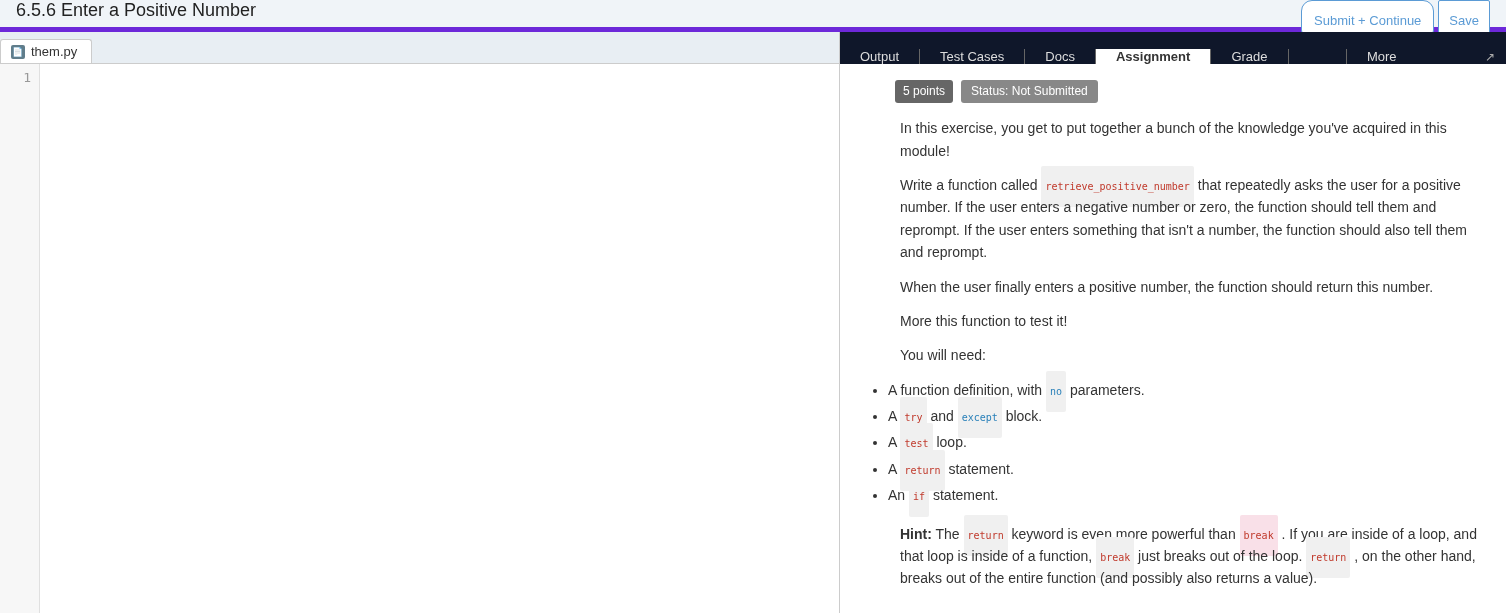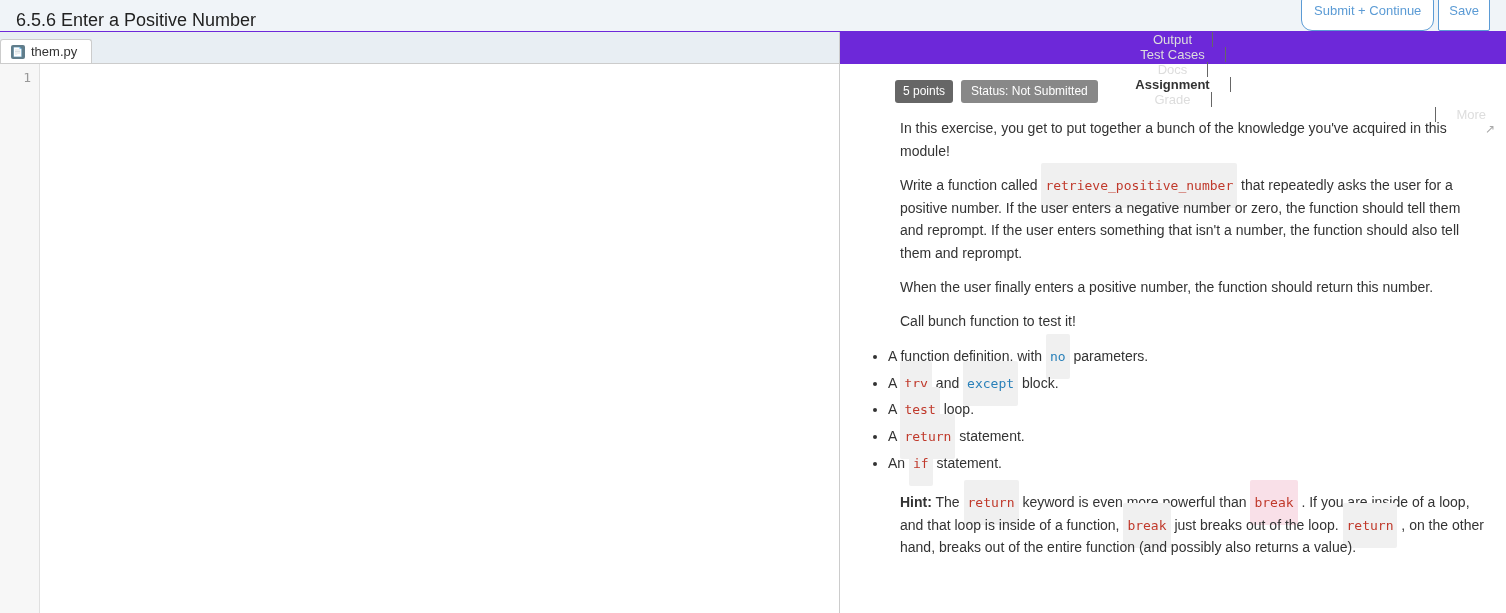--- a/index.html
+++ b/index.html
@@ -1,26 +1,26 @@
 <!DOCTYPE html>
 <html><head>
   <meta charset="utf-8">
   <style>
     * { box-sizing: border-box; margin: 0; padding: 0; }
     body { font-family: Arial, sans-serif; font-size: 14px; color: #333; background: #fff; height: 613px; overflow: hidden; display: flex; flex-direction: column; }
 
     
     .top-bar {
       display: flex;
-      align-items: flex-end;
+      align-items: flex-start;
       justify-content: space-between;
       padding: 0 16px;
       height: 32px;
       background: #f0f4f8;
-      border-bottom: 1px solid #6d28d9;
+      border-bottom: 5px solid #6d28d9;
       flex-shrink: 0;
     }
     .top-bar-title {
       font-size: 18px;
       font-weight: normal;
       color: #222;
     }
     .top-bar-actions {
       display: flex;
       gap: 4px;
@@ -196,45 +196,44 @@
       padding: 2px 10px;
       border-radius: 3px;
       font-size: 12px;
     }
     .assignment-text p {
       margin-bottom: 12px;
       margin-left: 40px;
     }
     .code-inline {
       font-family: monospace;
-      font-size: 13px;
+      font-size: 10px;
       background: #f0f0f0;
       padding: 15px 4px;
       border-radius: 2px;
     }
     .code-red { color: #c0392b; }
     .code-blue { color: #2980b9; }
     ul.assignment-list {
       margin-left: 28px;
       margin-bottom: 16px;
     }
     ul.assignment-list li {
       margin-bottom: 4px;
     }
     .hint-bold {
       font-weight: bold;
     }
 
     .panel-tabs-wrapper {
       display: flex;
-      background: #6d28d9;
+      background: #0f172a;
       height: 32px;
       flex-shrink: 0;
-      align-items: center;
-      flex-direction: column;
+      align-items: flex-end;
     }
   </style>
 </head>
 <body>
 
 <div class="top-bar">
   <span class="top-bar-title">6.5.6 Enter a Positive Number</span>
   <div class="top-bar-actions">
     <button class="btn-submit">Submit + Continue</button>
     <button class="btn-save">Save</button>
@@ -295,23 +294,26 @@
 
         <p>
           <span>Write a function called </span><code class="code-inline code-red">retrieve_positive_number</code><span> that repeatedly asks the user for a positive number. If the user enters a negative number or zero, the function should tell them and reprompt. If the user enters something that isn't a number, the function should also tell them and reprompt.</span>
         </p>
 
         <p>
           <span>When the user finally enters a positive number, the function should return this number.</span>
         </p>
 
         <p>
-          <span>Call bunch function to test it!</span>
-        </p>
-
+          <span>More this function to test it!</span>
+        </p>
+
+        <p>
+          <span>You will need:</span>
+        </p>
 
         <ul class="assignment-list">
           <li>
             A function definition, with <code class="code-inline code-blue">no</code> parameters.
           </li>
           <li>
             A <code class="code-inline code-red">try</code> and <code class="code-inline code-blue">except</code> block.
           </li>
           <li>
             A <code class="code-inline code-red">test</code> loop.

